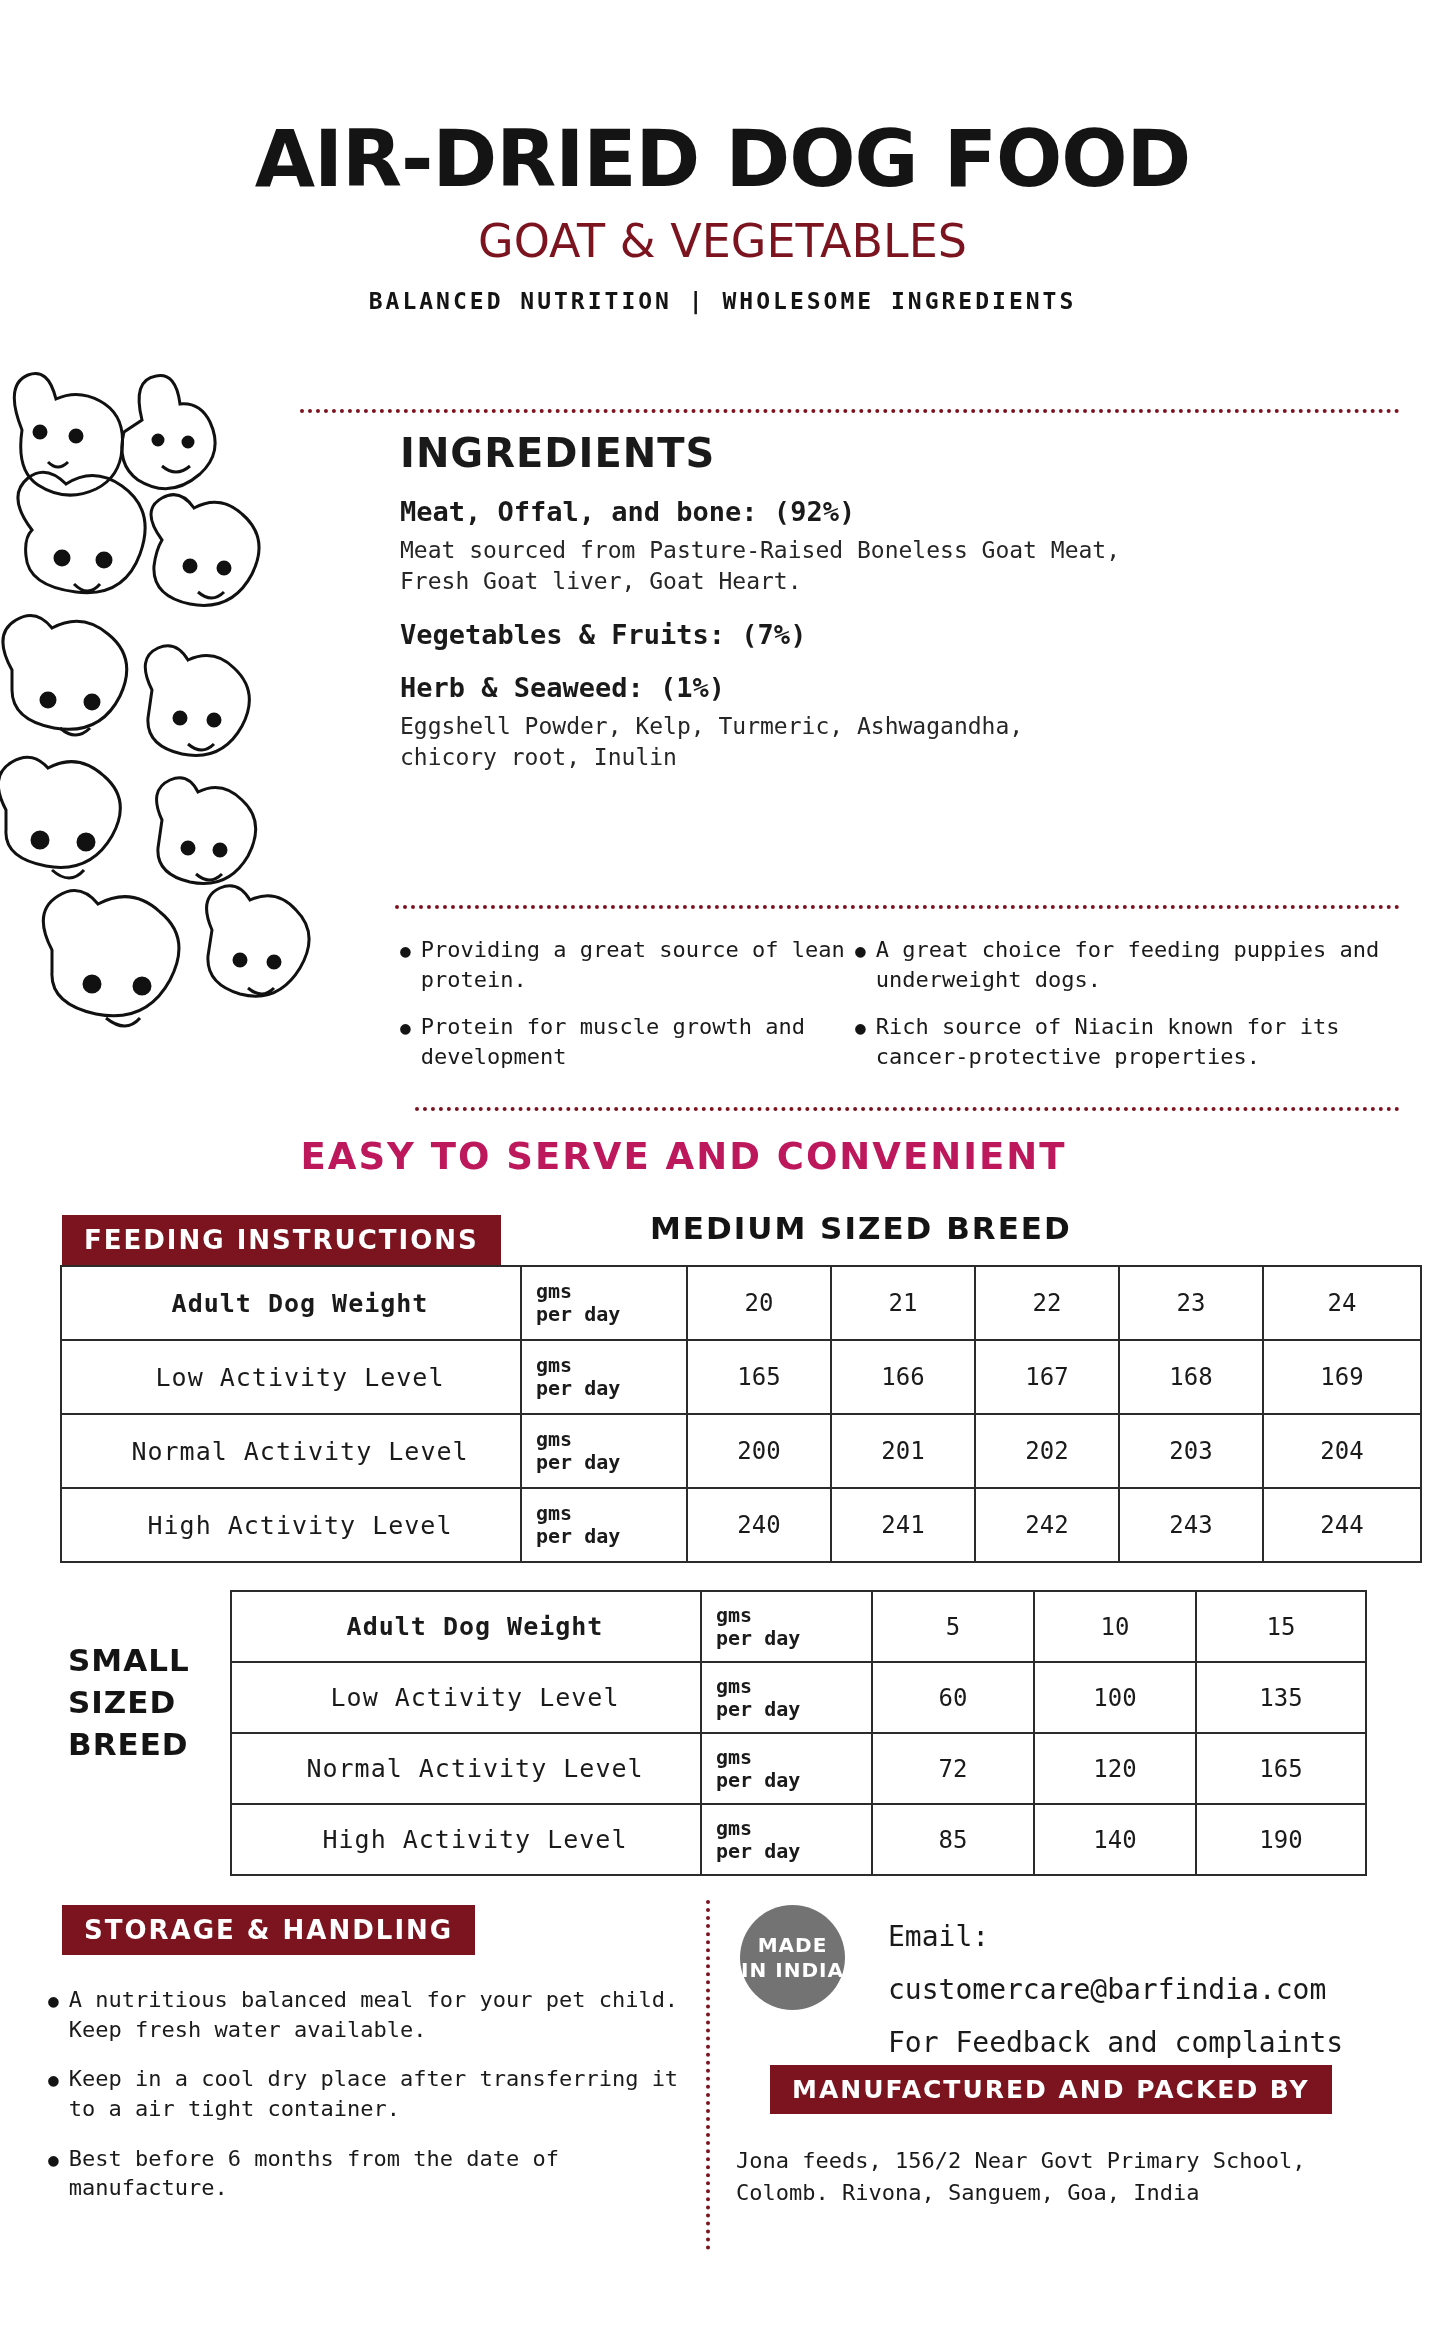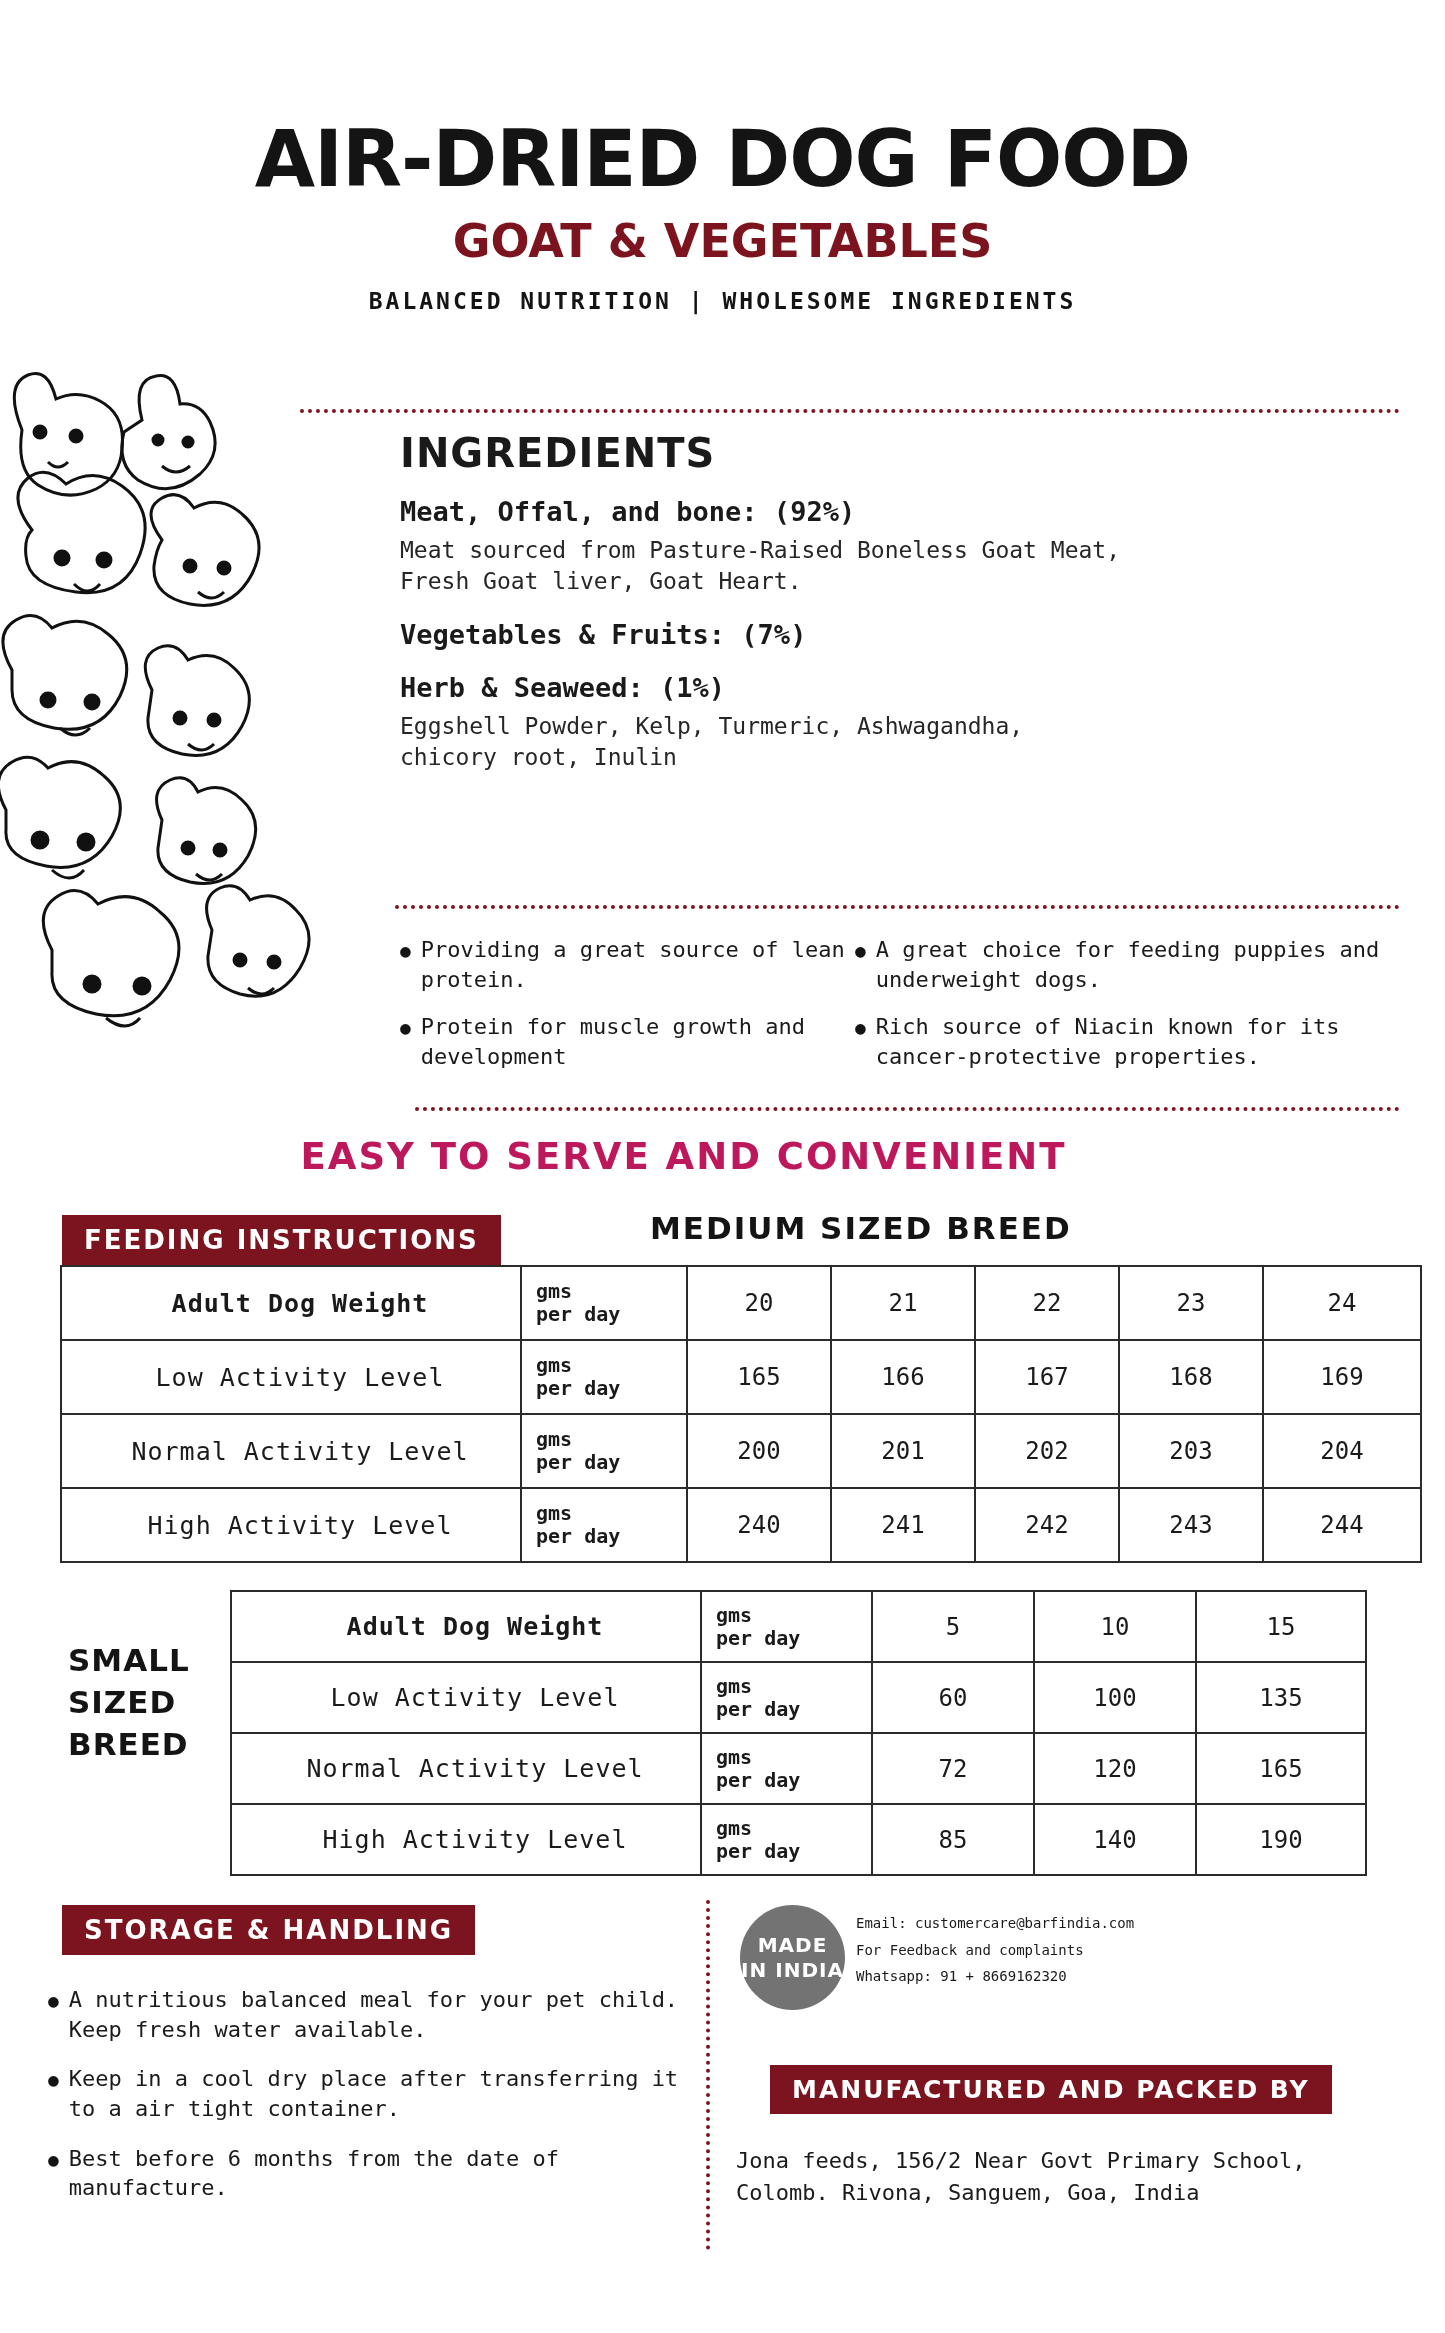--- a/index.html
+++ b/index.html
@@ -30,21 +30,21 @@
     font-family: "DejaVu Sans", sans-serif;
     font-weight: bold;
     font-size: 78px;
     letter-spacing: -1px;
     color: #141414;
     line-height: 1.0;
     margin: 0;
   }
   .title-sub {
     font-family: "DejaVu Sans", sans-serif;
-    font-weight: bold;
+    font-weight: normal;
     font-size: 46px;
     color: #7c1420;
     letter-spacing: 0px;
     margin-top: 16px;
   }
   .title-tag {
     font-family: "DejaVu Sans Mono", monospace;
     font-weight: bold;
     font-size: 23px;
     letter-spacing: 3px;
@@ -275,24 +275,24 @@
     font-size: 20px;
     line-height: 1.25;
     display: flex;
     align-items: center;
     justify-content: center;
     text-align: center;
     letter-spacing: 1px;
   }
   .contact {
     position: absolute;
-    left: 856px;
+    left: 888px;
     top: 1910px;
     width: 540px;
-    font-size: 14px;
+    font-size: 28px;
     line-height: 1.9;
   }
   .mfg-badge {
     position: absolute;
     left: 770px;
     top: 2065px;
     font-size: 25px;
   }
   .mfg-text {
     position: absolute;

